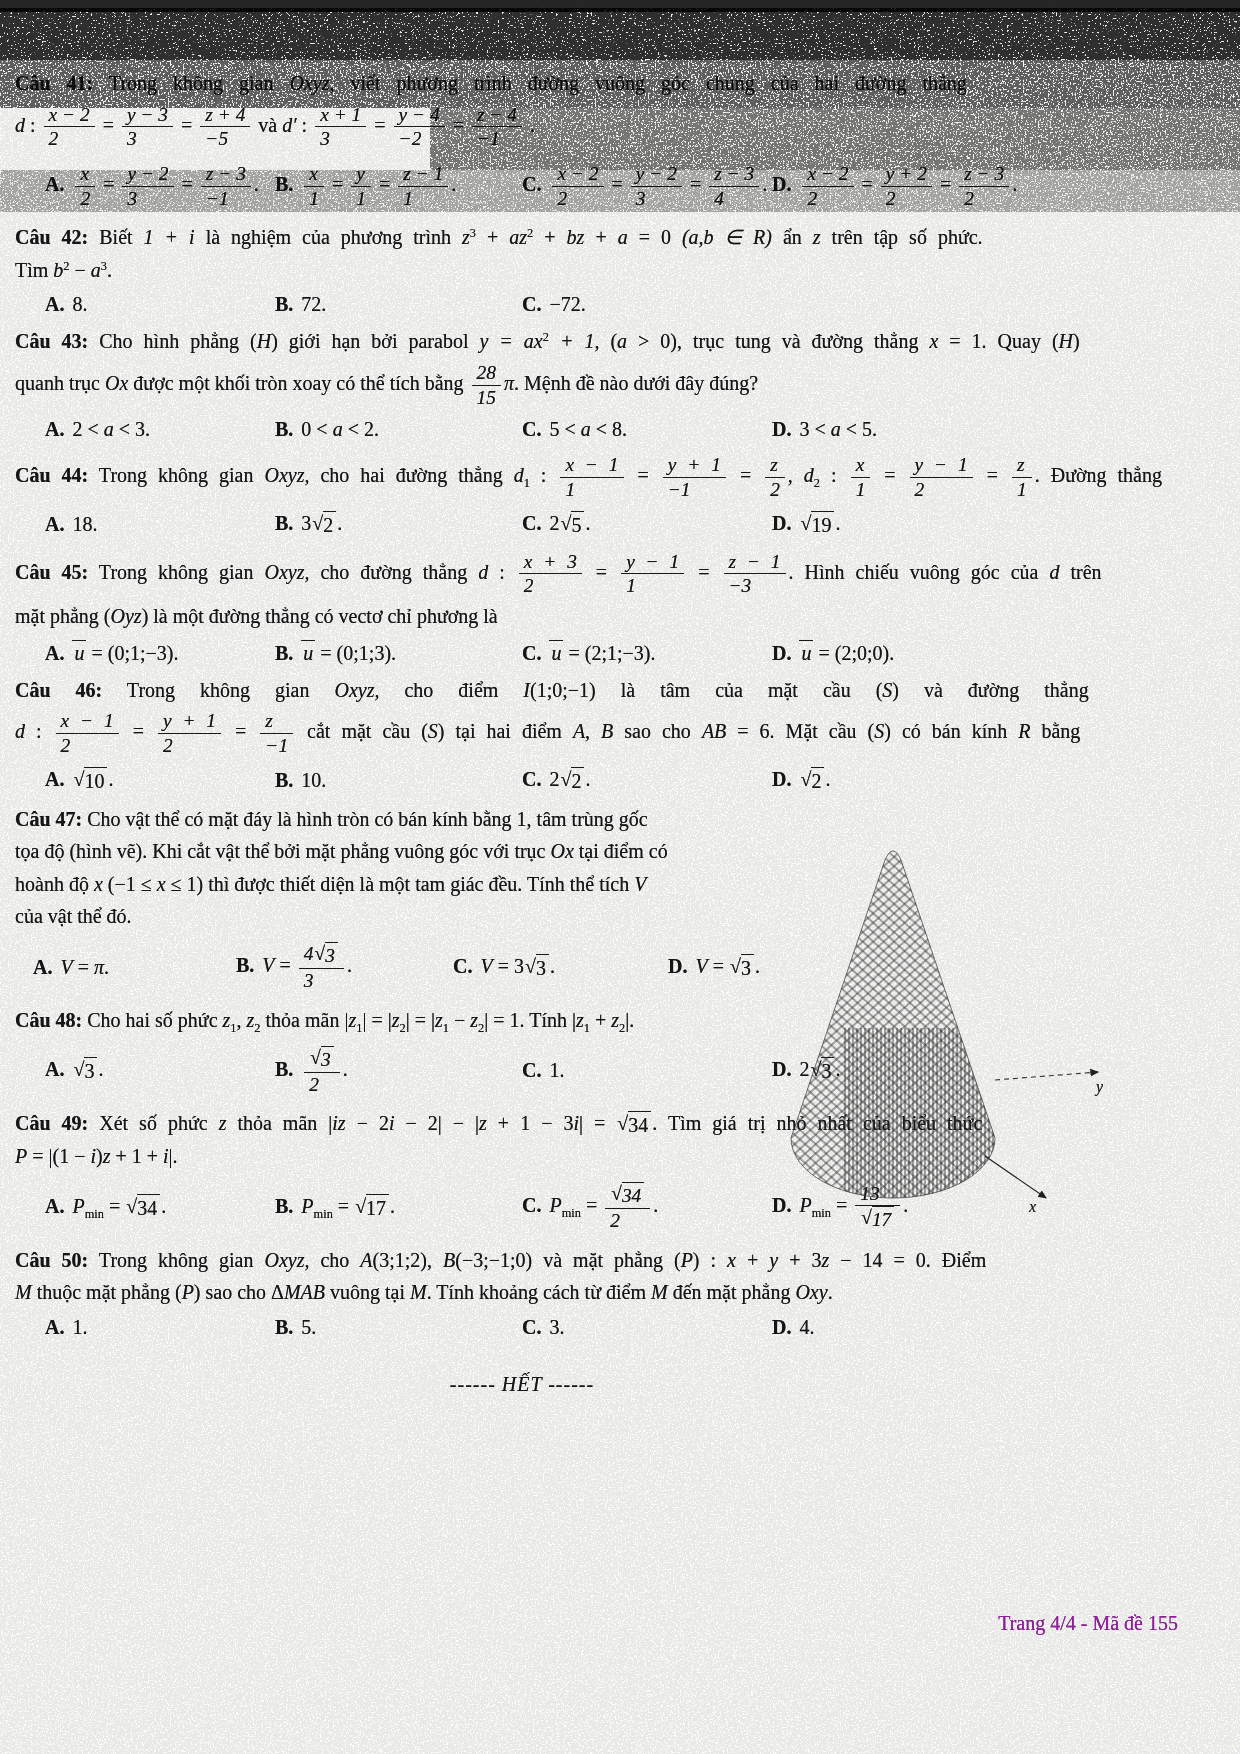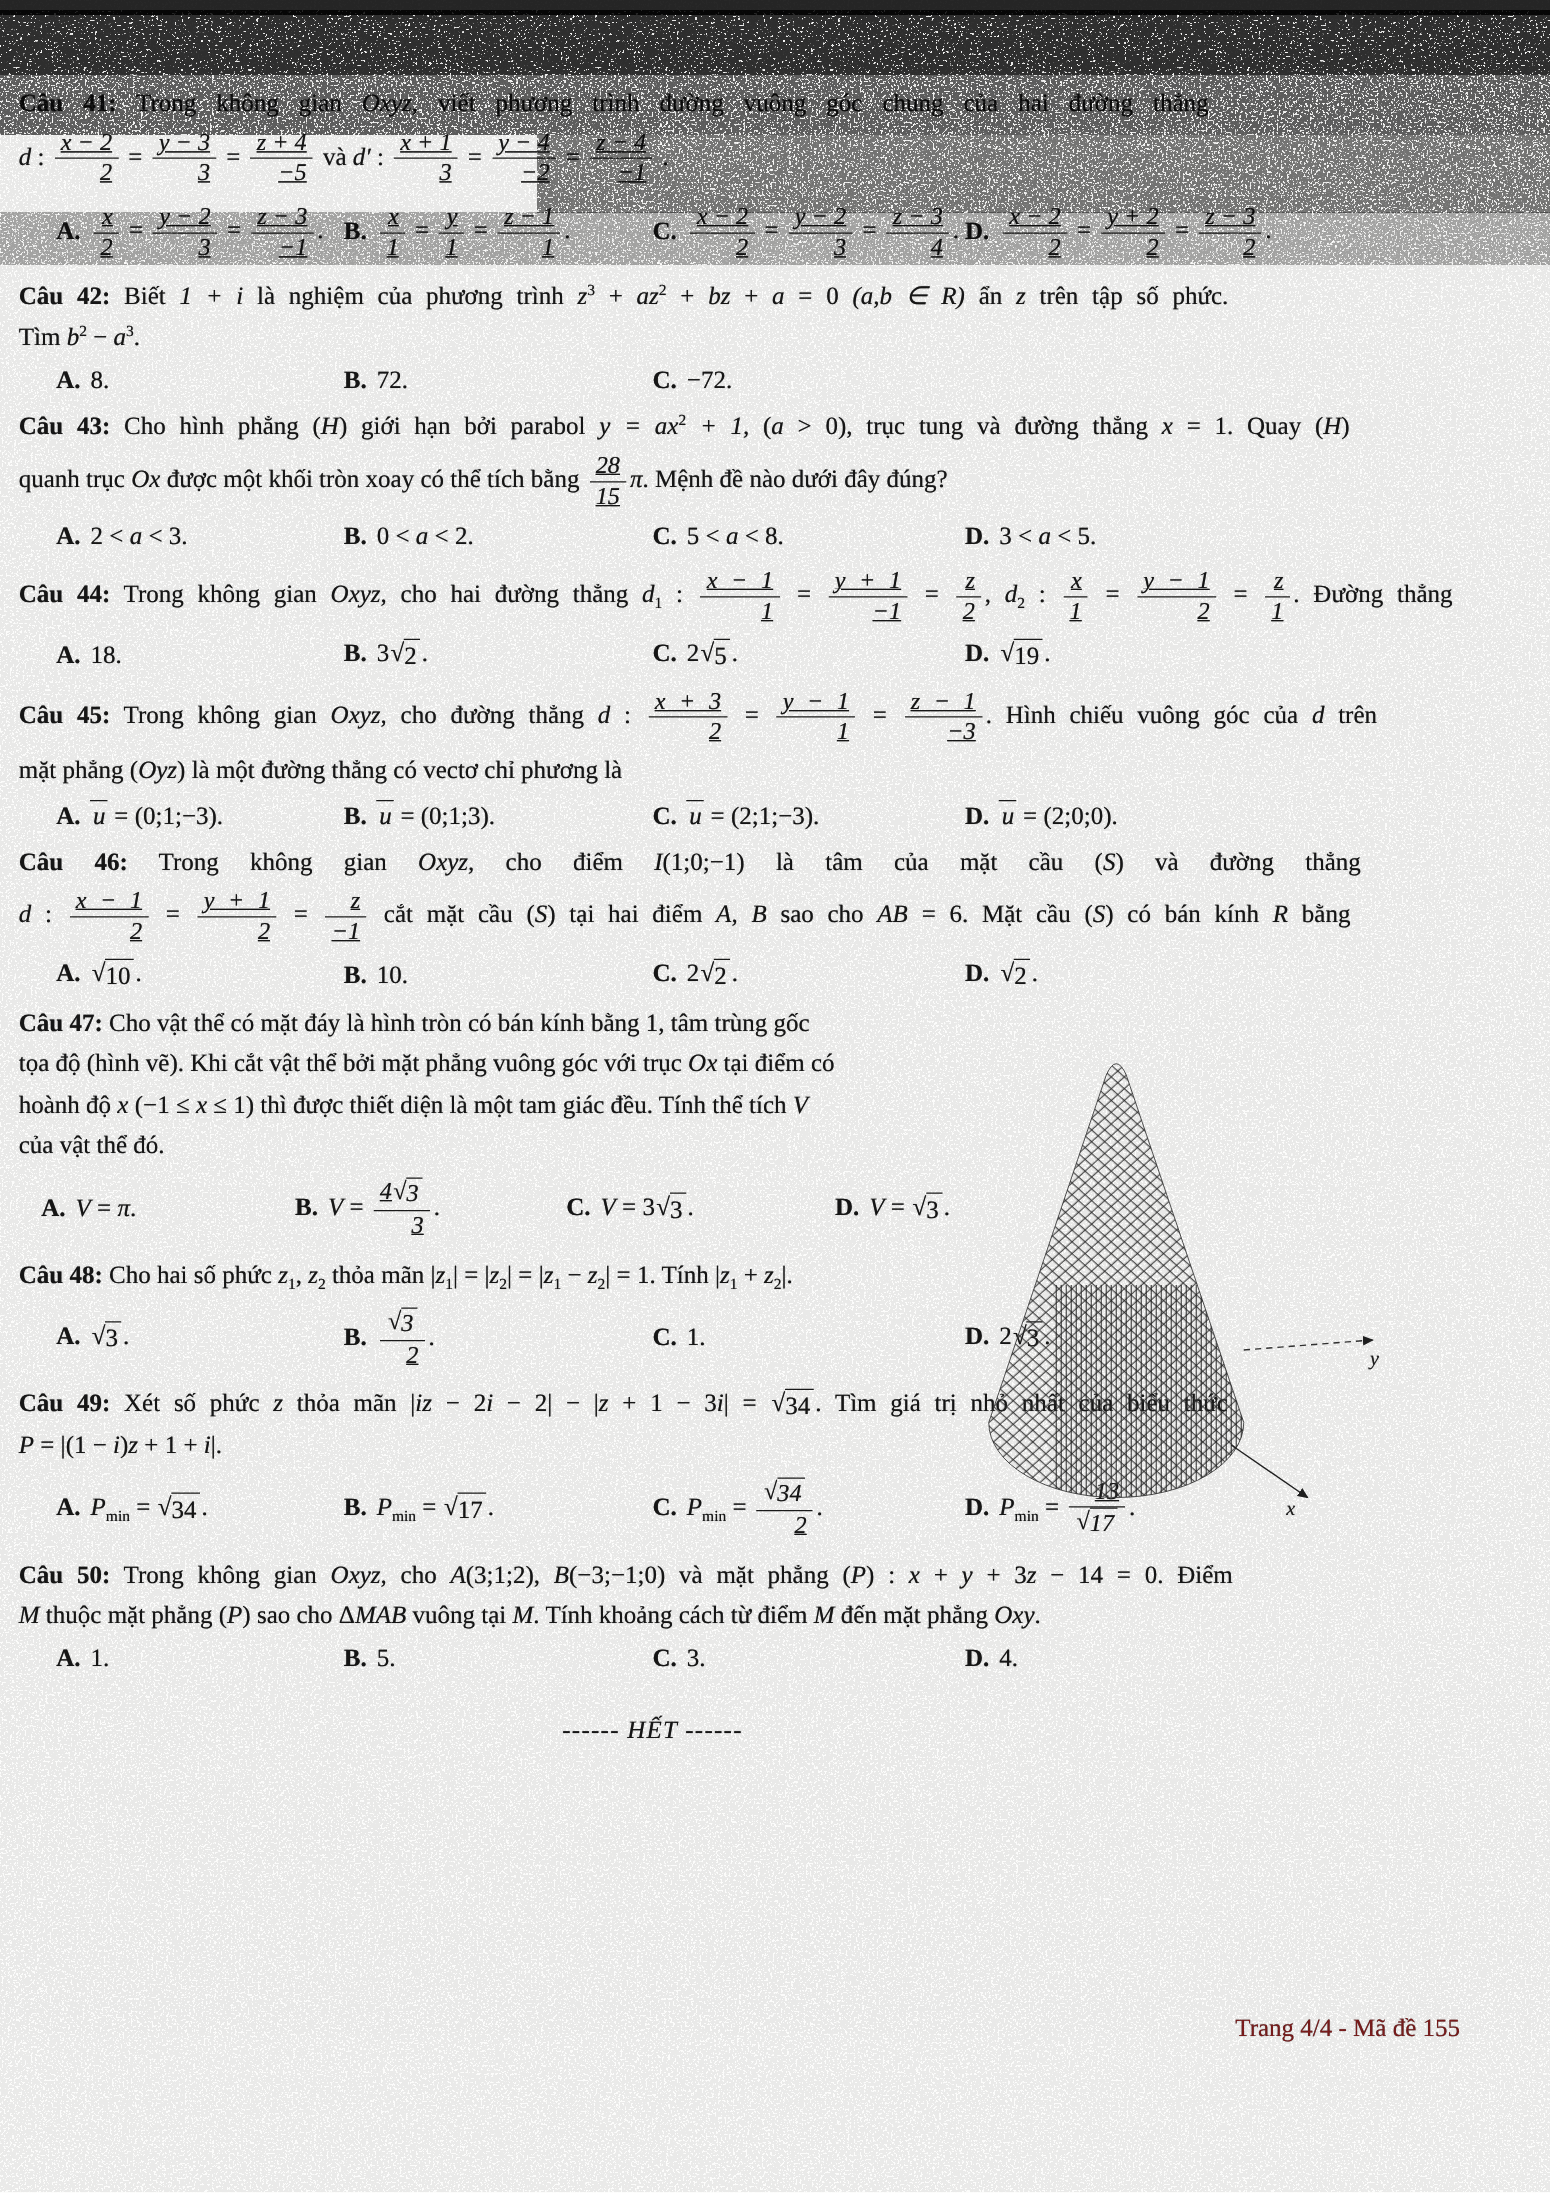--- a/index.html
+++ b/index.html
@@ -12,37 +12,37 @@
   .sp1{word-spacing:6px;}
   .sp2{word-spacing:11px;}
   .sp3{word-spacing:20px;}
   .w760 .line{max-width:758px;}
   .w800 .line{max-width:802px;}
   .opts{display:grid;grid-template-columns:230px 247px 250px auto;align-items:center;
         padding-left:30px;margin:7px 0 5px;}
   .opts.narrow{grid-template-columns:163px 177px 175px auto;padding-left:18px;max-width:745px;gap:40px;}
   .opt{white-space:nowrap;}
   .lbl{font-weight:bold;margin-right:8px;}
-  .frac{display:inline-block;vertical-align:middle;text-align:right;font-style:italic;
-        line-height:1.22;margin:2px 3px;font-size:0.97em;text-decoration:underline;}
+  .frac{display:inline-block;vertical-align:middle;text-align:left;font-style:italic;
+        line-height:1.22;margin:2px 3px;font-size:0.97em;}
   .fn{display:block;border-bottom:1.3px solid #1c1c1c;padding:0 5px;}
   .fd{display:block;padding:0 5px;}
   sub,sup{font-size:0.62em;line-height:0;}
   sub{vertical-align:-0.4em;}
   sup{vertical-align:0.55em;}
   .vec{display:inline-block;line-height:1.12;border-top:1.3px solid #1b1b1b;padding:1px 2px 0;}
   .sq{display:inline-flex;align-items:flex-start;margin:0 1px;}
   .rad{line-height:1.25;}
   .rv{border-top:1.3px solid #1b1b1b;padding:1px 3px 0 0;line-height:1.25;}
   .scan-noise{position:absolute;left:0;top:0;z-index:4;pointer-events:none;}
   .fig{position:absolute;left:788px;top:838px;z-index:2;}
   .figlbl{font-family:"Liberation Serif",serif;font-style:italic;font-size:16px;fill:#222;}
   .endmark{text-align:center;font-style:italic;font-weight:normal;margin-top:34px;
            width:1000px;letter-spacing:1px;}
-  .footer{position:absolute;right:72px;top:1612px;z-index:1;color:#7f1d1d;margin-left:16px;}
+  .footer{position:absolute;right:62px;top:1612px;z-index:1;color:#a21caf;margin-left:16px;}
 </style>
 </head>
 <body>
 
 <div class="sheet">
 
   <svg class="scan-noise" width="1240" height="1754" viewBox="0 0 1240 1754">
     <defs>
       <filter id="grainDense" x="0%" y="0%" width="100%" height="100%">
         <feTurbulence type="fractalNoise" baseFrequency="0.55" numOctaves="2" seed="7" stitchTiles="stitch"></feTurbulence>

